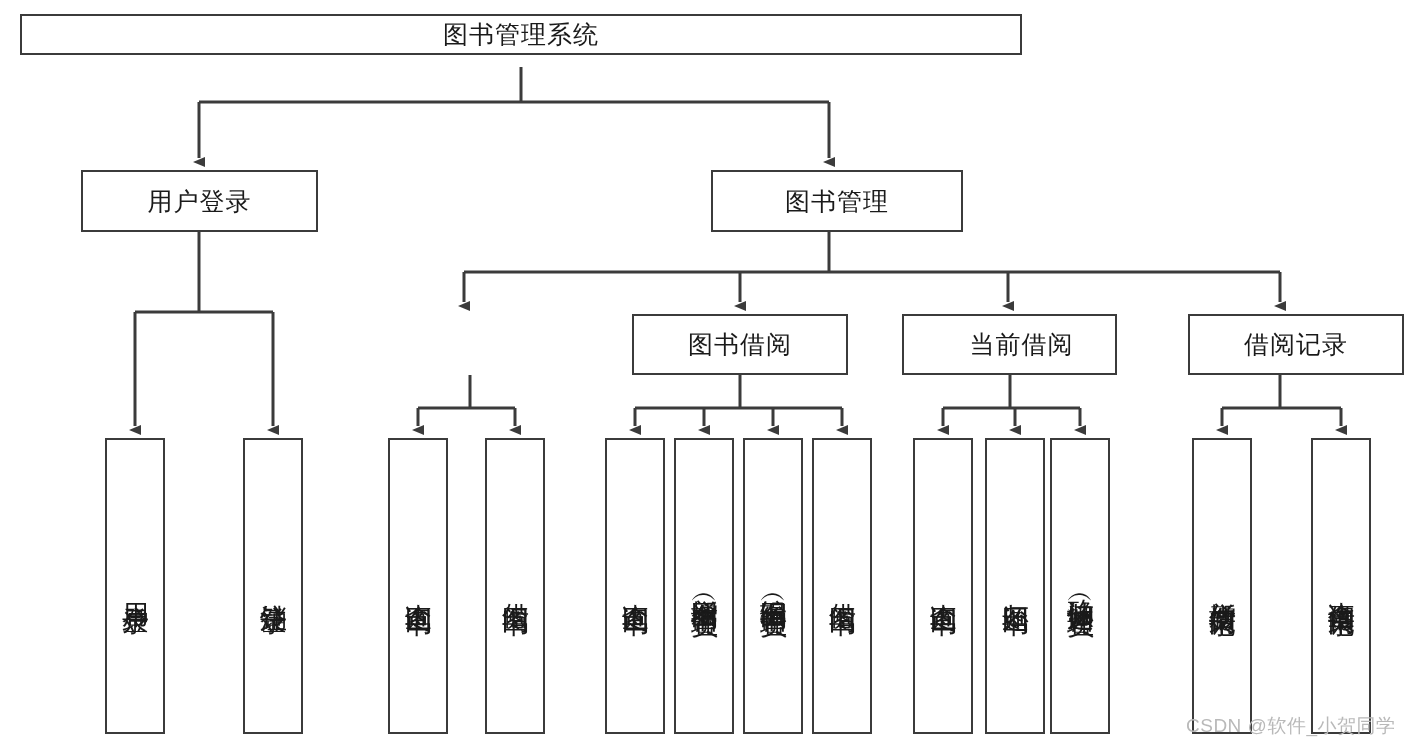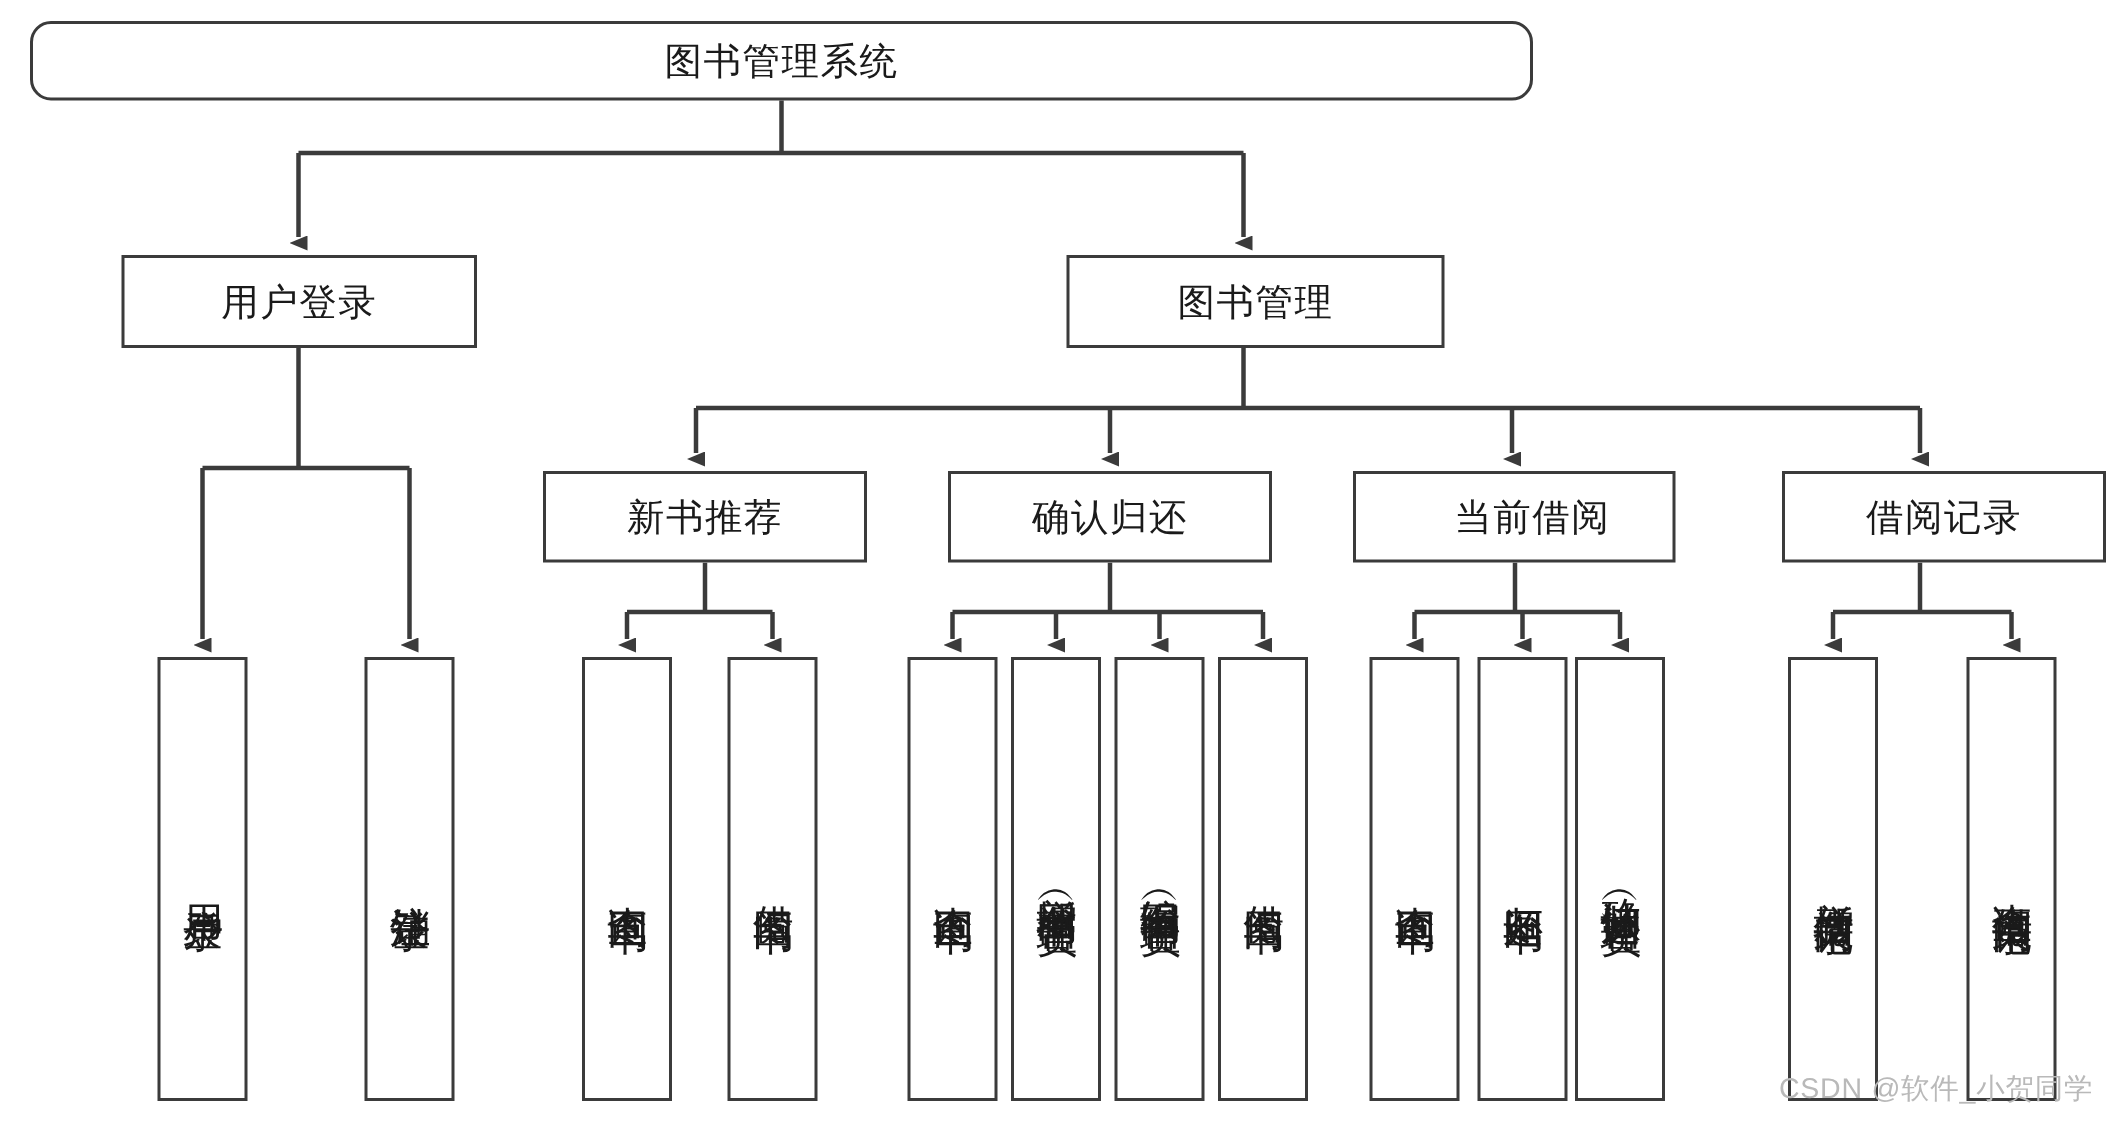--- a/index.html
+++ b/index.html
@@ -109,36 +109,33 @@
       <path d="M1015,408 L1015,426" marker-end="url(#arrow)"></path>
       <path d="M1080,408 L1080,426" marker-end="url(#arrow)"></path>
 
       <path d="M1280,375 L1280,408"></path>
       <path d="M1222,408 L1341,408"></path>
       <path d="M1222,408 L1222,426" marker-end="url(#arrow)"></path>
       <path d="M1341,408 L1341,426" marker-end="url(#arrow)"></path>
     </g>
   </svg>
 
-  <div class="node node-h" style="left:20px; top:14px; width:1002px; height:53px;border-radius:14px;">
+  <div class="node node-h" style="left:20px; top:14px; width:1002px; height:41px;">
     <span>图书管理系统</span>
   </div>
 
   <div class="node node-h" style="left:81px; top:170px; width:237px; height:62px;">
     <span>用户登录</span>
   </div>
   <div class="node node-h" style="left:711px; top:170px; width:252px; height:62px;">
     <span>图书管理</span>
   </div>
 
-  <div class="node node-h" style="left:362px; top:314px; width:216px; height:61px;">
-    <span>新书推荐</span>
-  </div>
   <div class="node node-h" style="left:632px; top:314px; width:216px; height:61px;">
-    <span>确认归还</span>
+    <span>图书借阅</span>
   </div>
   <div class="node node-h" style="left:902px; top:314px; width:215px; height:61px;padding-left:24px;">
     <span>当前借阅</span>
   </div>
   <div class="node node-h" style="left:1172px; top:314px; width:216px; height:61px;margin-left:16px;">
     <span>借阅记录</span>
   </div>
 
   <div class="node node-v" style="left:105px; top:438px; width:60px; height:296px;">
     <span>用户登录</span>

